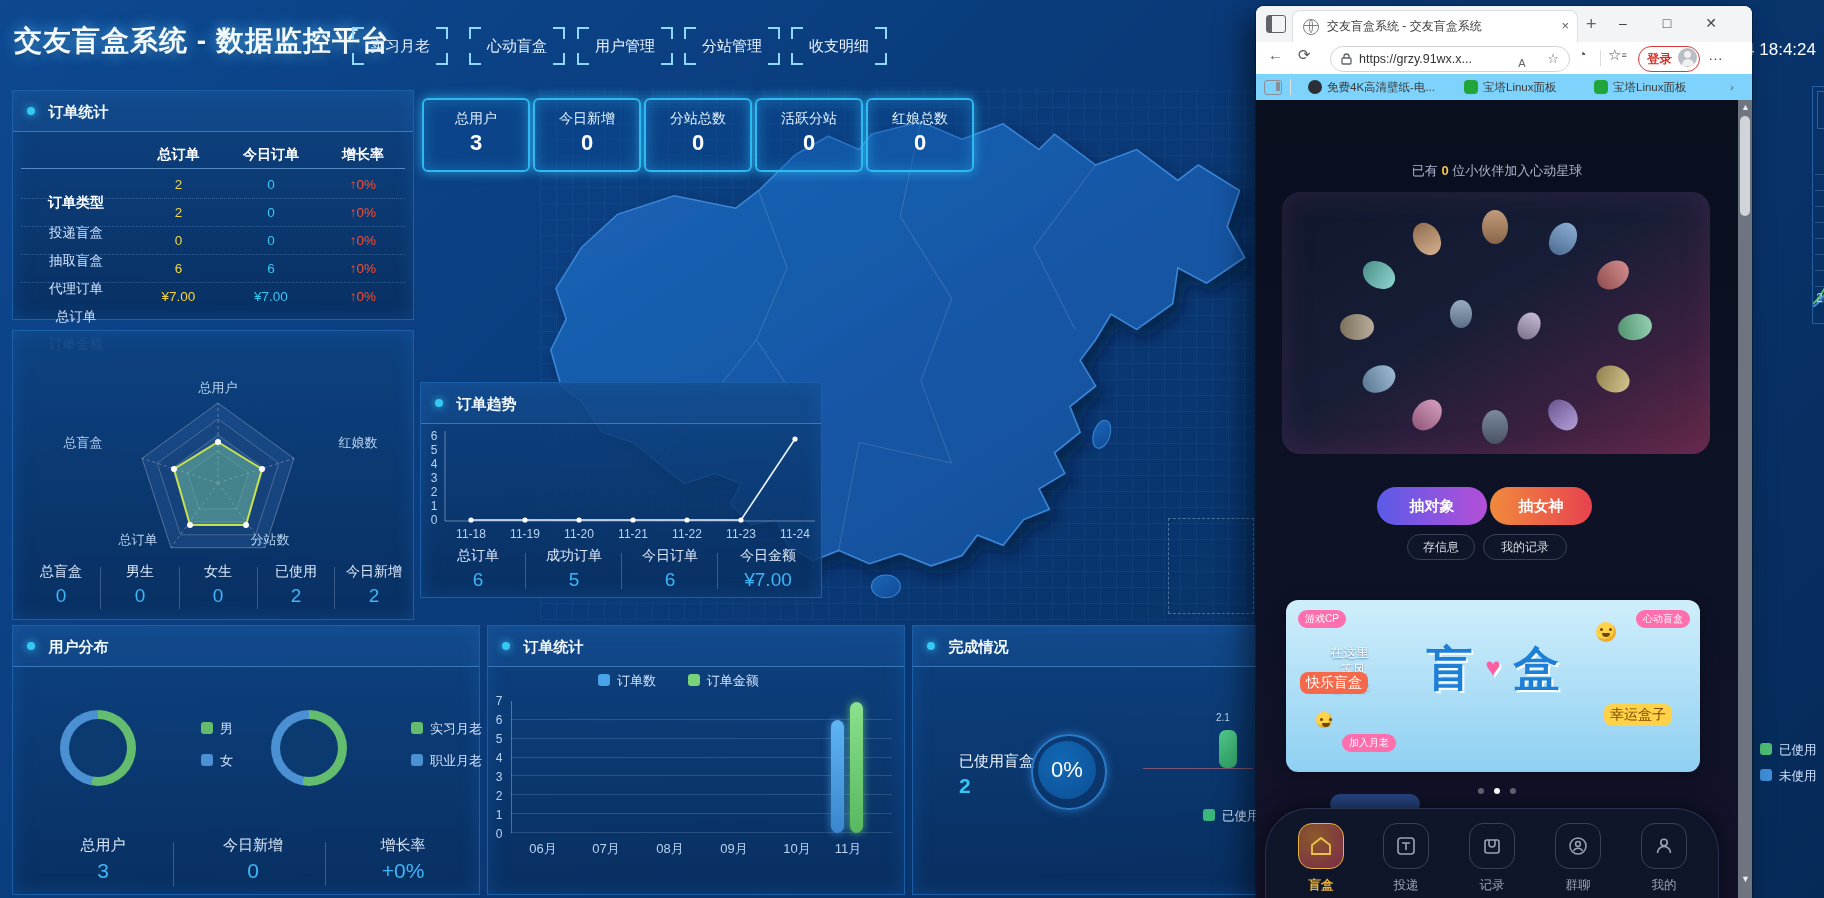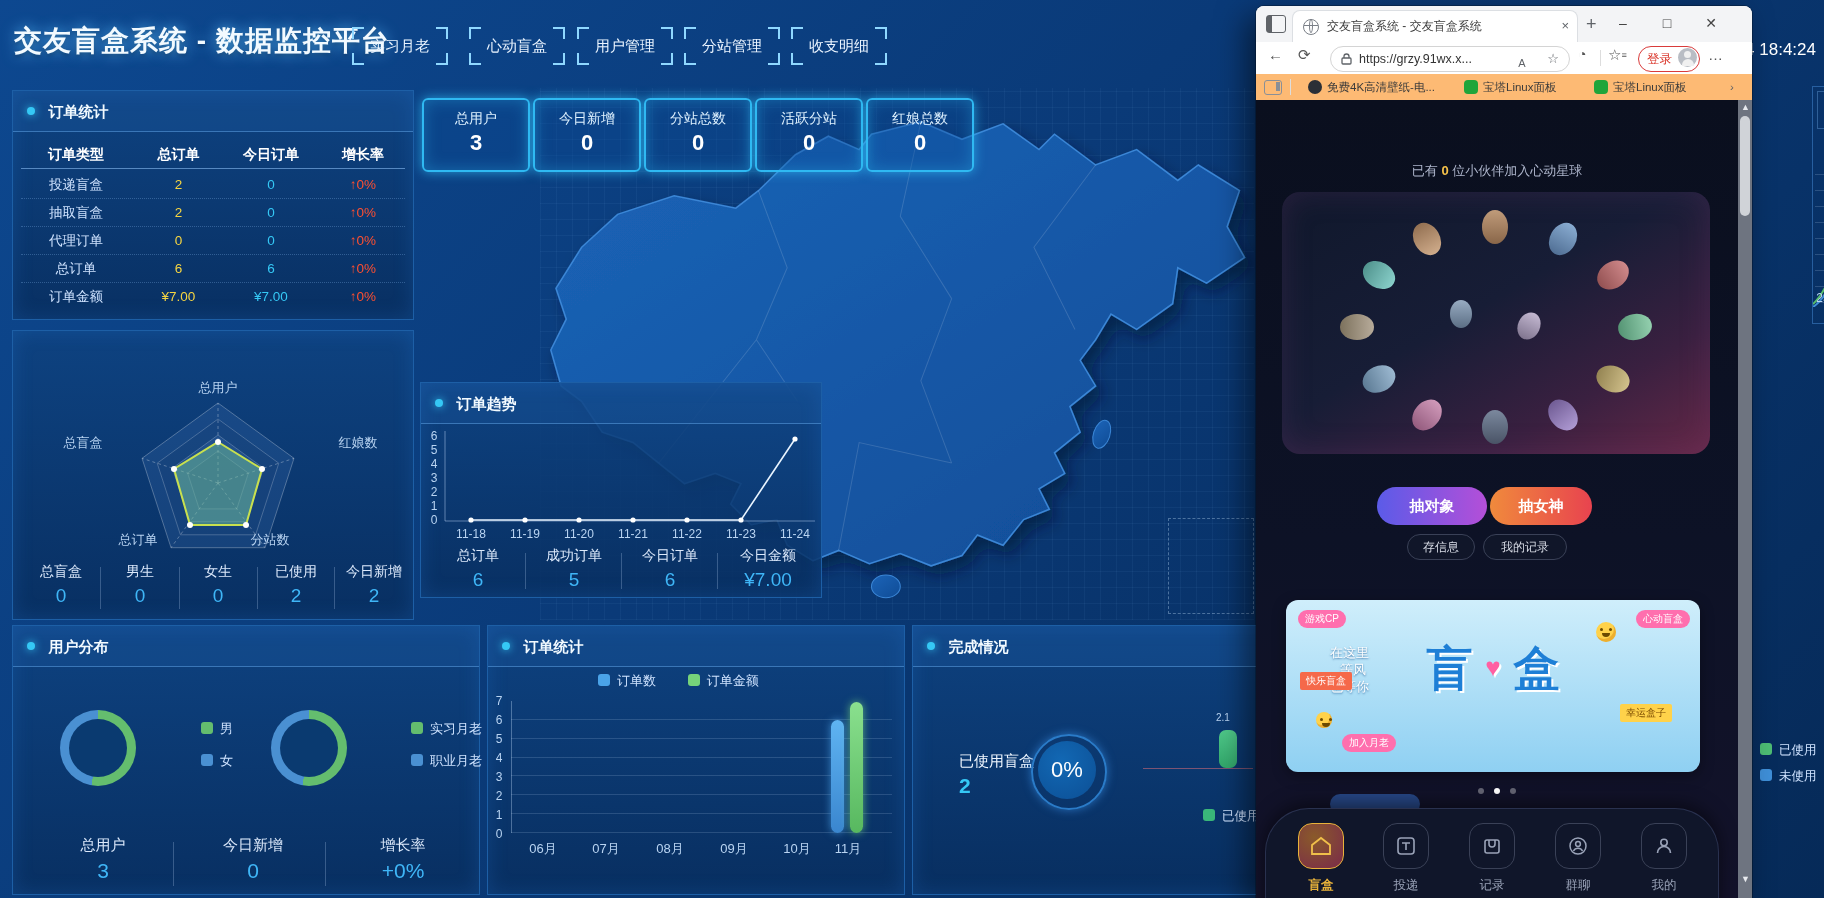--- a/index.html
+++ b/index.html
@@ -26,21 +26,21 @@
   .panel-head{position:absolute;left:0;top:0;right:0;height:40px;line-height:40px;
     border-bottom:1px solid rgba(120,190,255,.4);background:rgba(30,95,170,.25);}
   .panel-dot{display:inline-block;width:8px;height:8px;border-radius:50%;background:#35c8f5;
     box-shadow:0 0 8px #35c8f5;margin:0 9px 2px 14px;vertical-align:middle;}
   .panel-title{font-size:15px;font-weight:bold;color:#f2faff;vertical-align:middle;}
   
   .t-row{position:absolute;left:8px;right:8px;height:27px;line-height:27px;font-size:13.5px;
     border-bottom:1px dotted rgba(150,200,255,.28);}
   .t-head{font-weight:bold;font-size:14px;color:#fff;border-bottom:1px solid rgba(150,200,255,.55);}
   .tc{position:absolute;top:0;text-align:center;}
-  .c-type{left:0;width:110px;color:#cfe3ff;}
+  .c-type{left:0;width:110px;color:#cfe3ff;margin-top:48px;}
   .c-total{left:115px;width:85px;color:#f5d542;}
   .c-today{left:205px;width:90px;color:#35c8f5;}
   .c-growth{left:300px;width:84px;color:#ff4f30;}
   
   .stat-card{top:98px;width:104px;height:70px;border:2px solid #2fb9f2;border-radius:6px;
     background:rgba(12,75,150,.35);box-shadow:0 0 12px rgba(47,185,242,.75),inset 0 0 16px rgba(47,185,242,.35);
     text-align:center;}
   .stat-card .lb{margin-top:10px;font-size:14px;color:#dff2ff;}
   .stat-card .vl{margin-top:2px;font-size:22px;font-weight:bold;color:#fff;}
   .kv{position:absolute;text-align:center;}
@@ -59,32 +59,32 @@
   #browser{left:1256px;top:6px;width:496px;height:892px;border-radius:8px 8px 0 0;
     box-shadow:-10px 10px 30px rgba(0,0,0,.5),0 0 0 1px rgba(0,0,0,.25);background:#fff;}
   .tabstrip{position:absolute;left:0;top:0;right:0;height:36px;background:#f3f4f6;border-radius:8px 8px 0 0;}
   .tab{position:absolute;left:36px;top:4px;width:284px;height:32px;background:#fff;border:1px solid #dcdfe3;border-bottom:none;
     border-radius:8px 8px 0 0;font-size:12px;color:#3b3b3b;line-height:30px;}
   .winbtn{position:absolute;top:4px;width:30px;height:26px;text-align:center;line-height:26px;color:#444;font-size:14px;}
   .toolbar{position:absolute;left:0;top:36px;right:0;height:32px;background:#fff;border-bottom:1px solid #e6e6e6;}
   .tool-ic{position:absolute;top:4px;font-size:15px;color:#555;}
   .addr{position:absolute;left:74px;top:4px;width:238px;height:24px;border:1px solid #d4d4d4;border-radius:13px;
     background:#fff;font-size:12.5px;color:#333;line-height:24px;}
-  .bookbar{position:absolute;left:0;top:68px;right:0;height:26px;background:#fdba74;border-bottom:1px solid #ededed;
+  .bookbar{position:absolute;left:0;top:68px;right:0;height:26px;background:#7dd3fc;border-bottom:1px solid #ededed;
     font-size:11.5px;color:#3b3b3b;line-height:26px;}
   .bm-ic{display:inline-block;width:14px;height:14px;border-radius:4px;vertical-align:-3px;margin:0 5px 0 12px;}
   .page{position:absolute;left:0;top:94px;right:0;bottom:0;
     background:linear-gradient(180deg,#0a0f1e 0%,#0d1226 55%,#13122a 100%);overflow:hidden;}
   .pill-btn{position:absolute;height:38px;border-radius:19px;color:#fff;font-size:15px;font-weight:bold;
     text-align:center;line-height:38px;}
   .ghost-btn{position:absolute;height:24px;border:1px solid #3a4157;border-radius:13px;color:#d8dce6;
     font-size:12px;text-align:center;line-height:24px;background:rgba(20,26,44,.5);}
   .avatar{position:absolute;width:26px;height:34px;border-radius:50%;opacity:.95;}
   .tag-pink{position:absolute;background:#ff6fae;color:#fff;font-size:10px;padding:2px 7px;border-radius:9px;}
-  .tag-yellow{position:absolute;background:#ffd24a;color:#7a4a00;font-size:10px;padding:2px 6px;border-radius:2px;}
+  .tag-yellow{position:absolute;background:#ffd24a;color:#7a4a00;font-size:14px;padding:2px 6px;border-radius:8px;}
   .nav-app-item{position:absolute;width:64px;text-align:center;}
   .nav-ic{margin:0 auto;width:44px;height:44px;border:1.5px solid #3a4157;border-radius:14px;
     display:flex;align-items:center;justify-content:center;}
   .nav-lb{margin-top:8px;font-size:12.5px;color:#9aa3b8;}
   .smiley{position:absolute;width:20px;height:20px;border-radius:50%;background:#ffd24a;box-shadow:inset -2px -3px 0 rgba(220,140,20,.5);}
   .smiley::before{content:"";position:absolute;left:4px;top:6px;width:3px;height:3px;border-radius:50%;background:#6b4a00;box-shadow:9px 0 0 #6b4a00;}
   .smiley::after{content:"";position:absolute;left:6px;top:11px;width:8px;height:4px;border-radius:0 0 8px 8px;background:#6b4a00;}
 </style>
 </head>
 <body>
@@ -421,21 +421,21 @@
           <path d="M3,5 V3.5 a2.5,2.5 0 0 1 5,0 V5" fill="none" stroke="#5f6368" stroke-width="1.3"></path>
         </svg>
         <span class="abs" style="left:28px;top:0">https://grzy.91wx.x...</span>
         <span class="abs" style="right:34px;top:0;font-size:11px;color:#5f6368">A<sup>ゞ</sup></span>
         <span class="abs" style="right:10px;top:0;font-size:13px;color:#5f6368">☆</span>
       </div>
       <span class="tool-ic" style="left:322px;font-size:14px">◔</span>
       <span class="abs" style="left:344px;top:8px;width:1px;height:16px;background:#ddd"></span>
       <span class="tool-ic" style="left:352px">☆<span style="font-size:9px;vertical-align:2px">≡</span></span>
       <div class="abs" style="left:382px;top:4px;width:60px;height:24px;border:1.5px solid #d93b3b;border-radius:13px;line-height:22px">
-        <span style="margin-left:8px;color:#d93025;font-size:12.5px;font-weight:normal">登录</span>
+        <span style="margin-left:8px;color:#d93025;font-size:12.5px;font-weight:bold">登录</span>
         <span class="abs" style="right:2px;top:1px;width:19px;height:19px;border-radius:50%;background:#b9bdc4">
           <span style="position:absolute;left:6px;top:3px;width:7px;height:7px;border-radius:50%;background:#f0f0f0"></span>
           <span style="position:absolute;left:3.5px;top:10.5px;width:12px;height:7px;border-radius:6px 6px 0 0;background:#f0f0f0"></span>
         </span>
       </div>
       <span class="tool-ic" style="left:452px;letter-spacing:1px">…</span>
     </div>
     <div class="bookbar">
       <span class="abs" style="left:8px;top:6px;width:16px;height:13px;border:1.5px solid #8a8f97;border-radius:3px">
           <span style="position:absolute;right:1px;top:1px;width:4px;height:9px;background:#8a8f97"></span>

